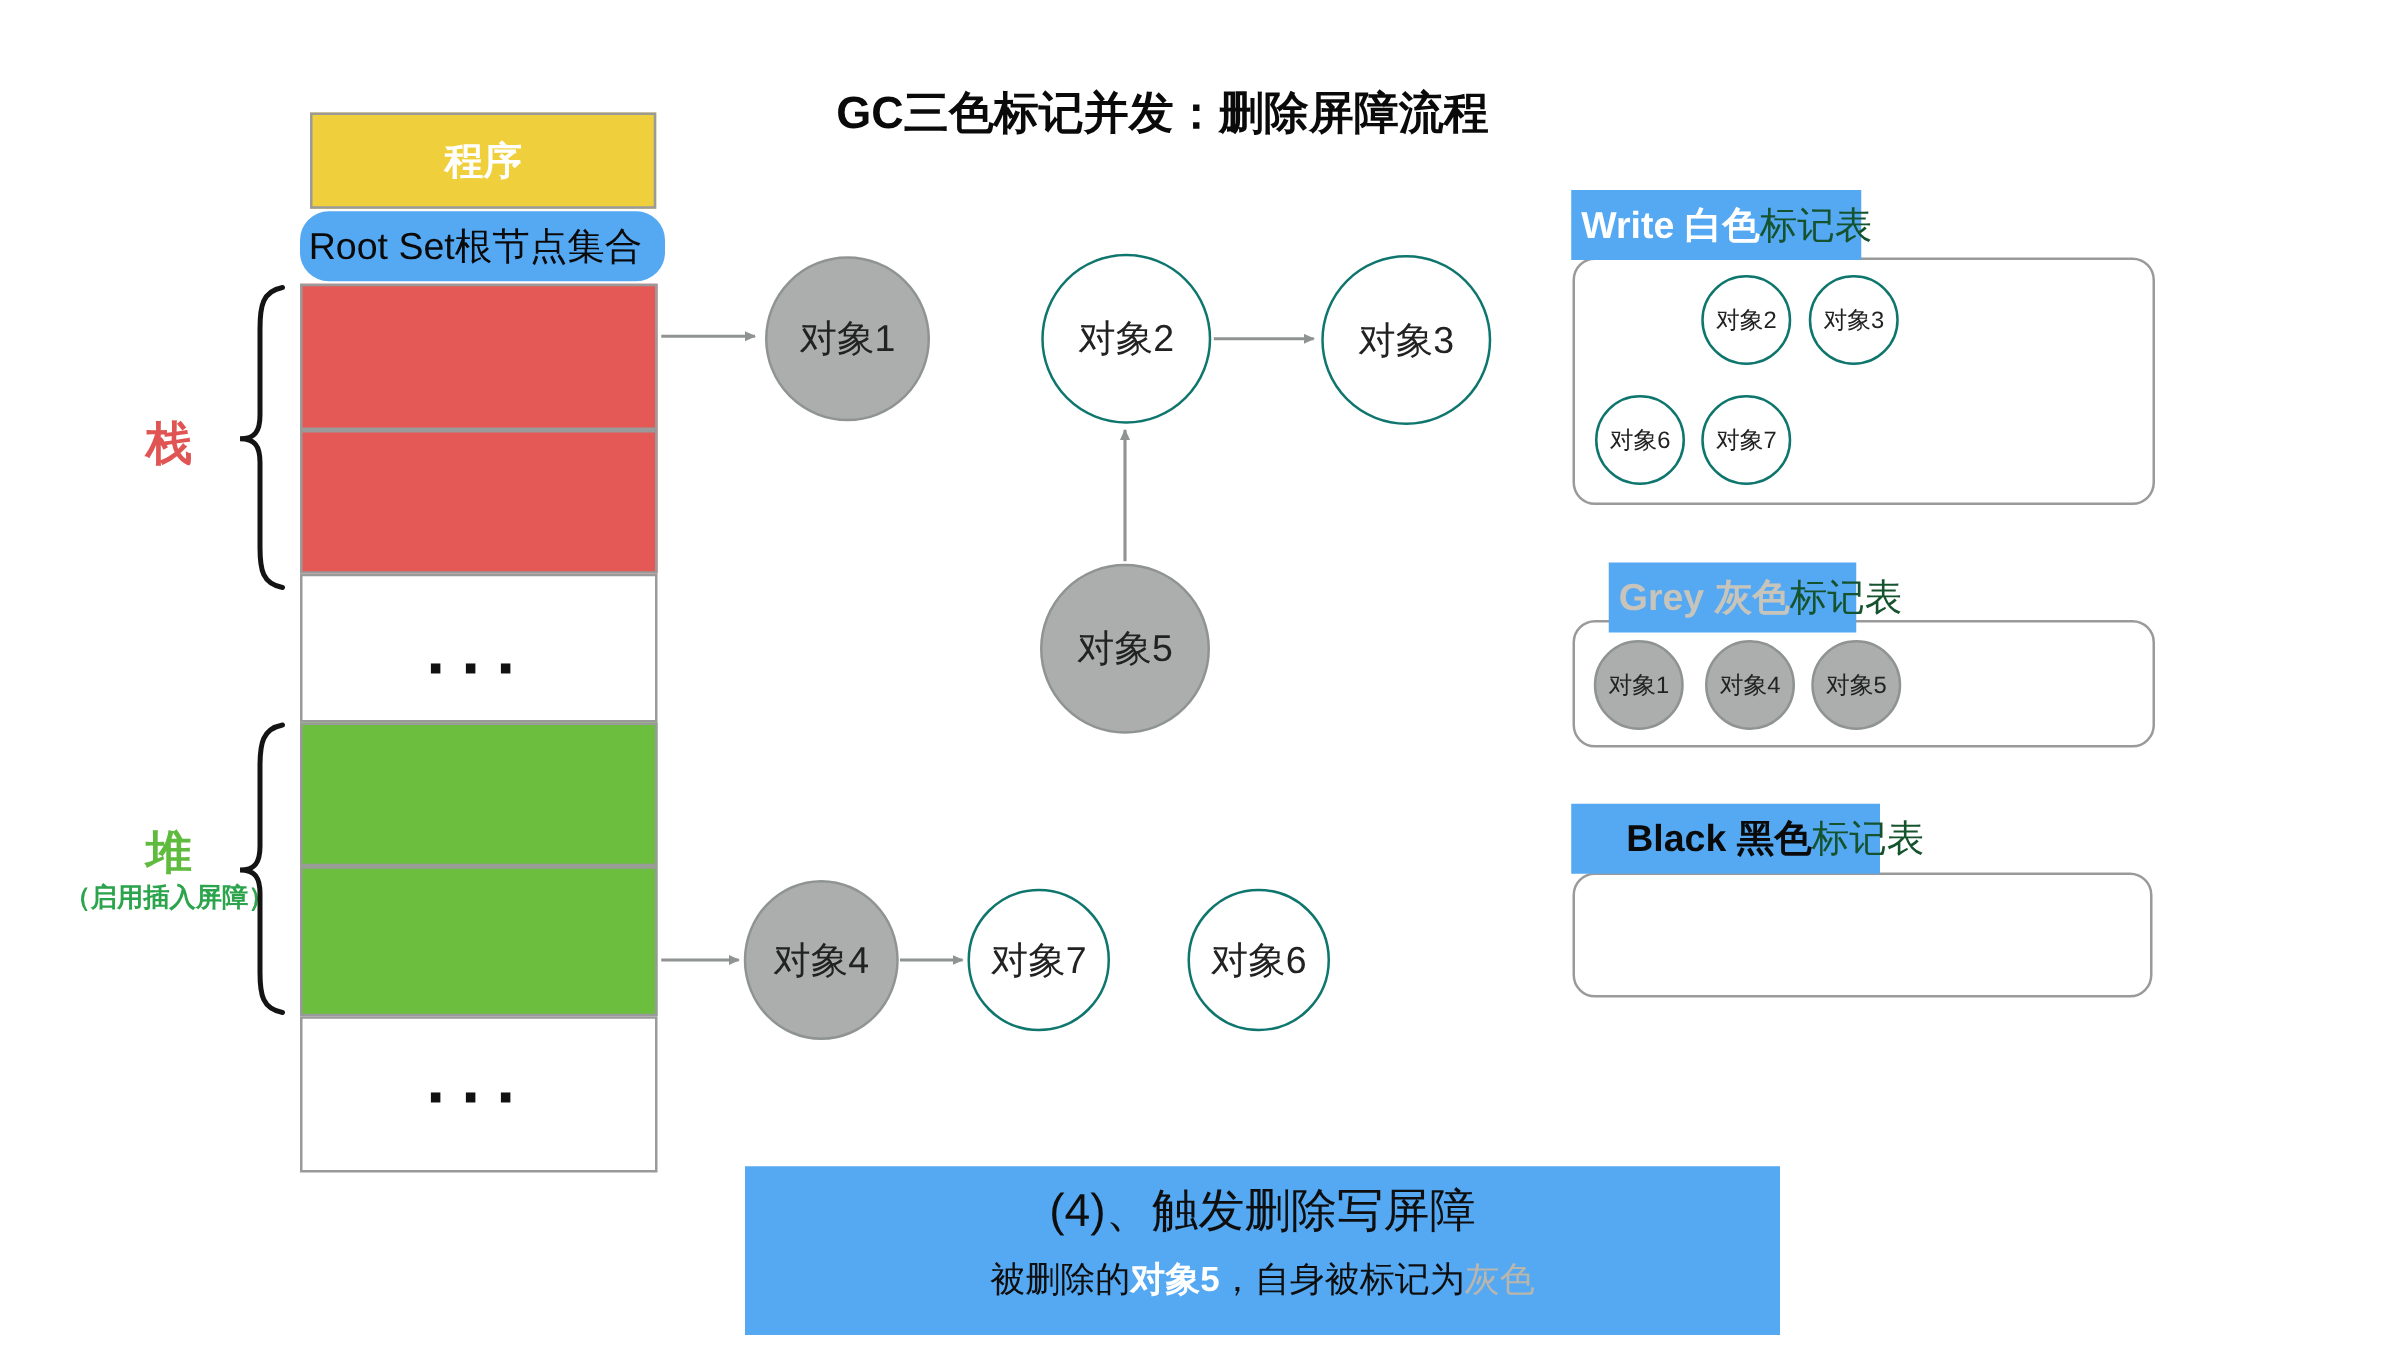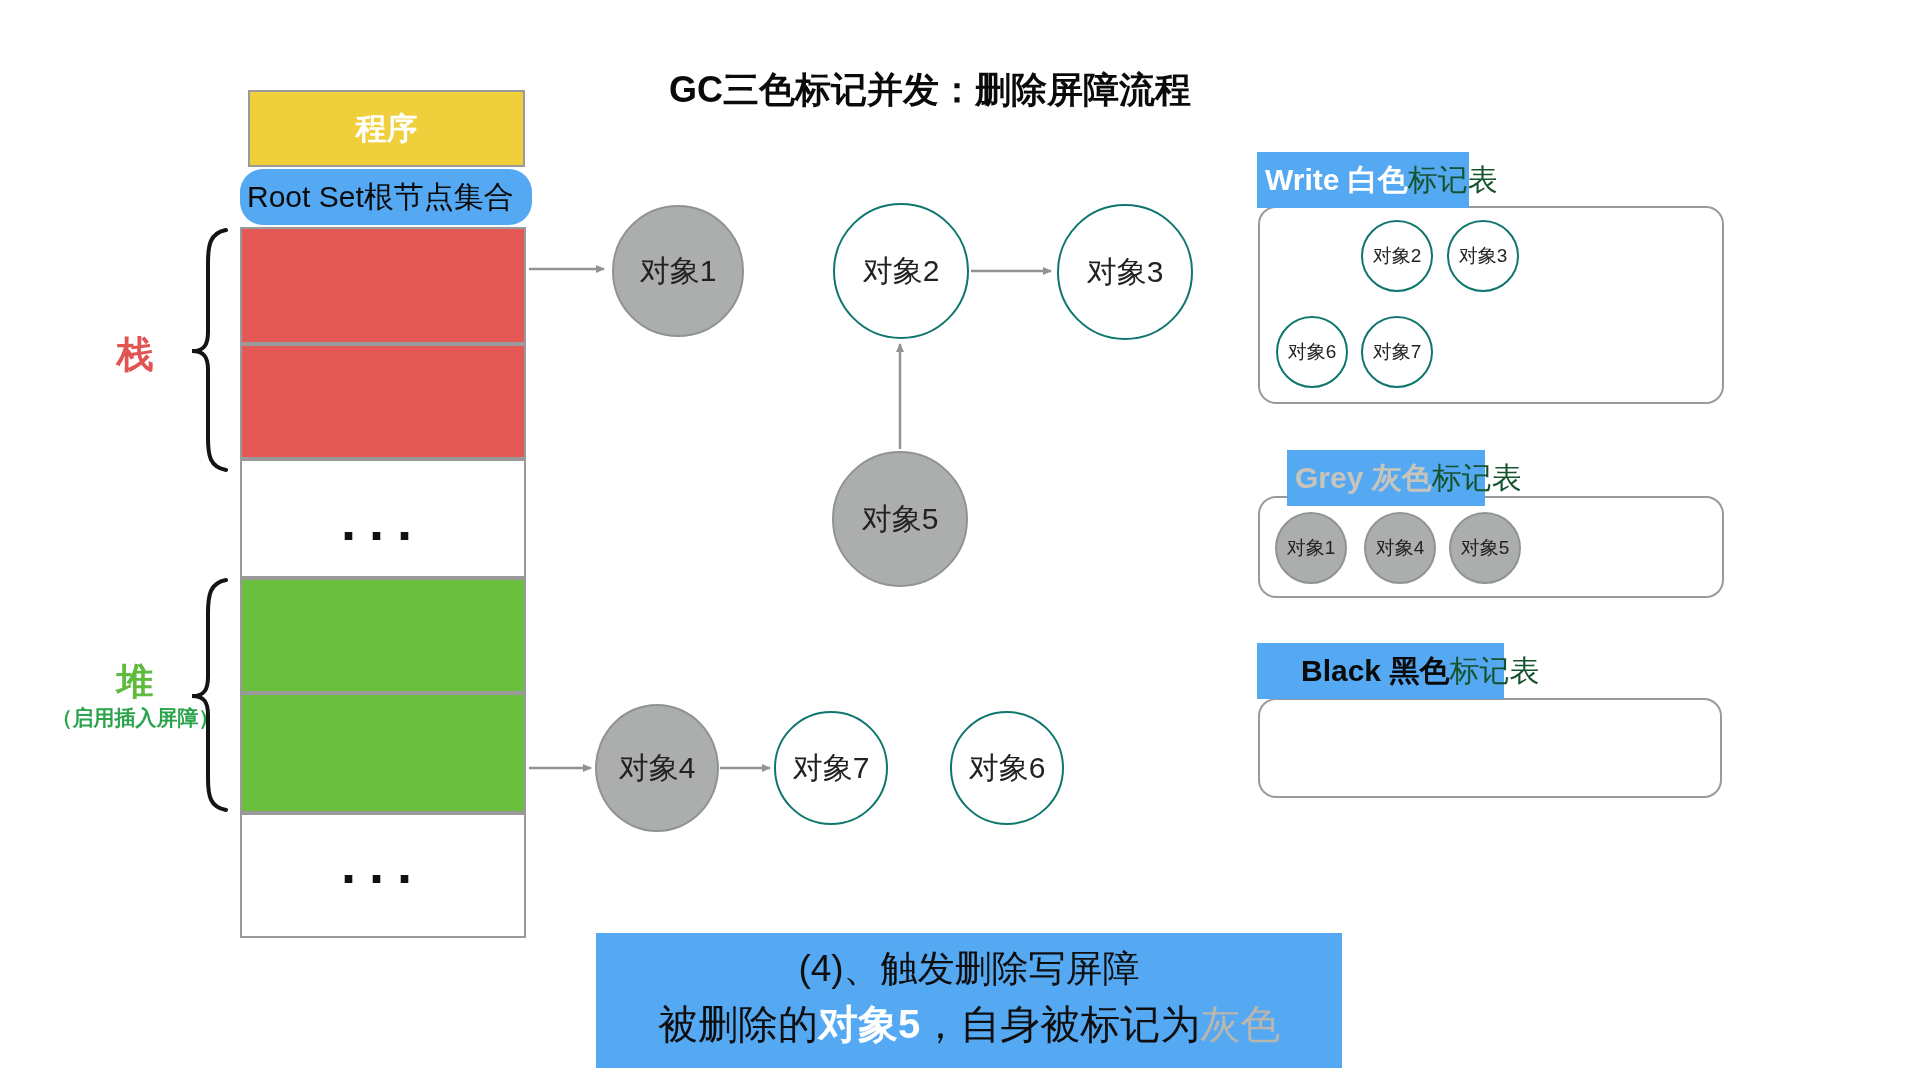--- a/index.html
+++ b/index.html
@@ -29,21 +29,21 @@
   .smallCircle{font-size:19px;color:#222;}
   .tblHeader{background:#55A8F2;display:flex;align-items:center;padding-left:8px;font-size:30px;white-space:nowrap;}
   .tblHeader .hl{font-weight:bold;}
   .tblHeader .rest{color:#14532d;font-weight:normal;}
   .hlWhite{color:#ffffff;}
   .hlGrey{color:#C7C4BB;}
   .hlBlack{color:#0a0a0a;}
   .tblBody{background:#ffffff;border:2px solid #9a9a9a;border-radius:18px;}
   .caption{background:#55A8F2;text-align:center;color:#0e0e0e;}
   .caption .l1{font-size:37px;line-height:52px;margin-top:10px;}
-  .caption .l2{font-size:40px;line-height:58px;}
+  .caption .l2{font-size:28px;line-height:58px;}
   .caption .obj5{color:#ffffff;font-weight:bold;}
   .caption .grey{color:#B9B6AD;}
   svg{position:absolute;left:0;top:0;}
 </style>
 </head>
 <body>
 
 <div class="abs title" style="left:430px;top:26px;width:1000px;margin-top:40px;">GC三色标记并发：删除屏障流程</div>
 
 <div class="abs program" style="left:248px;top:90px;width:277px;height:77px;">程序</div>
@@ -85,21 +85,21 @@
 
 <div class="abs circle grayFill" style="left:612px;top:205px;width:132px;height:132px;">对象1</div>
 <div class="abs circle whiteFill" style="left:833px;top:203px;width:136px;height:136px;">对象2</div>
 <div class="abs circle whiteFill" style="left:1057px;top:204px;width:136px;height:136px;">对象3</div>
 <div class="abs circle grayFill" style="left:832px;top:451px;width:136px;height:136px;">对象5</div>
 <div class="abs circle grayFill" style="left:595px;top:704px;width:124px;height:128px;">对象4</div>
 <div class="abs circle whiteFill" style="left:774px;top:711px;width:114px;height:114px;">对象7</div>
 <div class="abs circle whiteFill" style="left:950px;top:711px;width:114px;height:114px;">对象6</div>
 
 <div class="abs tblBody" style="left:1258px;top:206px;width:466px;height:198px;"></div>
-<div class="abs tblHeader" style="left:1257px;top:152px;width:212px;height:56px;">
+<div class="abs tblHeader" style="left:1257px;top:152px;width:232px;height:56px;">
   <span class="hl hlWhite">Write 白色</span>
     <span class="rest">标记表</span>
 </div>
 <div class="abs circle whiteFill smallCircle" style="left:1361px;top:220px;width:72px;height:72px;">对象2</div>
 <div class="abs circle whiteFill smallCircle" style="left:1447px;top:220px;width:72px;height:72px;">对象3</div>
 <div class="abs circle whiteFill smallCircle" style="left:1276px;top:316px;width:72px;height:72px;">对象6</div>
 <div class="abs circle whiteFill smallCircle" style="left:1361px;top:316px;width:72px;height:72px;">对象7</div>
 
 <div class="abs tblBody" style="left:1258px;top:496px;width:466px;height:102px;"></div>
 <div class="abs tblHeader" style="left:1287px;top:450px;width:198px;height:56px;">
@@ -109,16 +109,16 @@
 <div class="abs circle grayFill smallCircle" style="left:1275px;top:512px;width:72px;height:72px;">对象1</div>
 <div class="abs circle grayFill smallCircle" style="left:1364px;top:512px;width:72px;height:72px;">对象4</div>
 <div class="abs circle grayFill smallCircle" style="left:1449px;top:512px;width:72px;height:72px;">对象5</div>
 
 <div class="abs tblBody" style="left:1258px;top:698px;width:464px;height:100px;"></div>
 <div class="abs tblHeader" style="left:1257px;top:643px;width:247px;height:56px;padding-left:44px;">
   <span class="hl hlBlack">Black 黑色</span>
     <span class="rest">标记表</span>
 </div>
 
-<div class="abs caption" style="left:596px;top:933px;width:746px;height:135px;">
+<div class="abs caption" style="left:596px;top:933px;width:828px;height:135px;">
   <div class="l1">(4)、触发删除写屏障</div>
   <div class="l2"><span>被删除的</span><span class="obj5">对象5</span><span>，自身被标记为</span><span class="grey">灰色</span></div>
 </div>
 
 </body></html>

